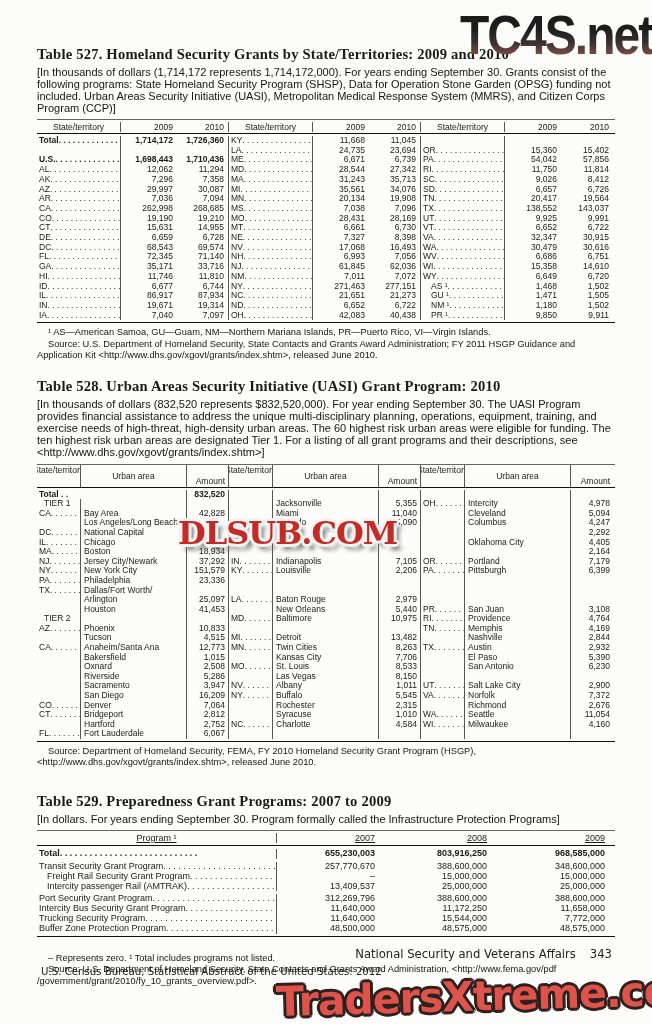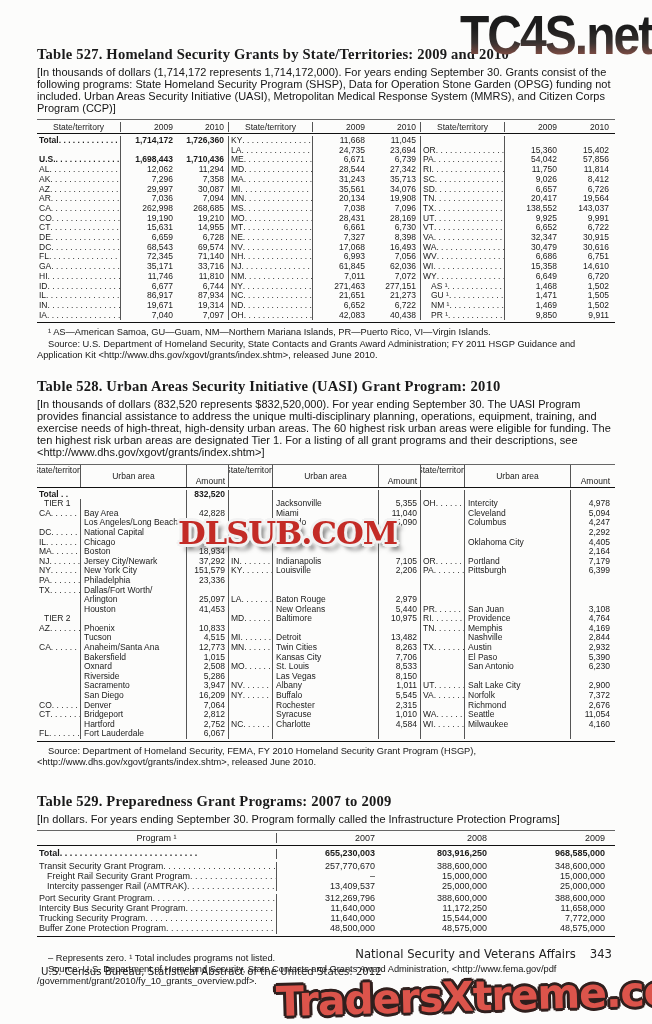--- a/index.html
+++ b/index.html
@@ -53,21 +53,21 @@
   .m528{width:150px;padding-left:2px;border-right:1px solid #555;}
   .h528s{width:44px;text-align:center;border-right:1px solid #555;display:flex;flex-direction:row;justify-content:center;}
   .h528u{width:106px;text-align:center;border-right:1px solid #555;display:flex;align-items:center;justify-content:center;}
   .h528a{width:42px;text-align:right;padding-right:3px;display:flex;align-items:flex-end;justify-content:flex-end;padding-bottom:1px;}
   .hdr528 .cell{height:22px;box-sizing:border-box;}
   .pad528{height:2px;}
 
   
   .tbl529{margin-top:5px;border-bottom:1.6px solid #111;font-size:9px;}
   .hdr529{display:flex;border-top:1px solid #666;border-bottom:1.6px solid #111;
-          padding:2px 0;align-items:center;}
+          padding:2px 0;align-items:center;text-decoration:underline;}
   .row529{display:flex;line-height:9.9px;}
   .p529{width:240px;padding-left:2px;border-right:1px solid #555;display:flex;align-items:baseline;}
   .y529{width:104px;padding-right:6px;}
   .y529b{width:112px;padding-right:6px;}
   .y529c{width:116px;padding-right:4px;}
   .h529p{width:240px;text-align:center;border-right:1px solid #555;}
   .gaptop{margin-top:3px;}
   .pad529{height:2px;}
 
   
@@ -464,21 +464,21 @@
             <div class="cell state s527">
               <span class="lbl">ND</span>
               <div class="dots"></div>
             </div>
             <div class="cell num n527">6,652</div>
             <div class="cell num n527b gsep">6,722</div>
             <div class="cell state s527">
               <span class="lbl ind">NM ¹</span>
               <div class="dots"></div>
             </div>
-            <div class="cell num n527">1,469</div>
+            <div class="cell num n527">1,180</div>
             <div class="cell num n527b">1,502</div>
           </div>
           <div class="row527">
             <div class="cell state s527">
               <span class="lbl">IA</span>
               <div class="dots"></div>
             </div>
             <div class="cell num n527">7,040</div>
             <div class="cell num n527b gsep">7,097</div>
             <div class="cell state s527">

